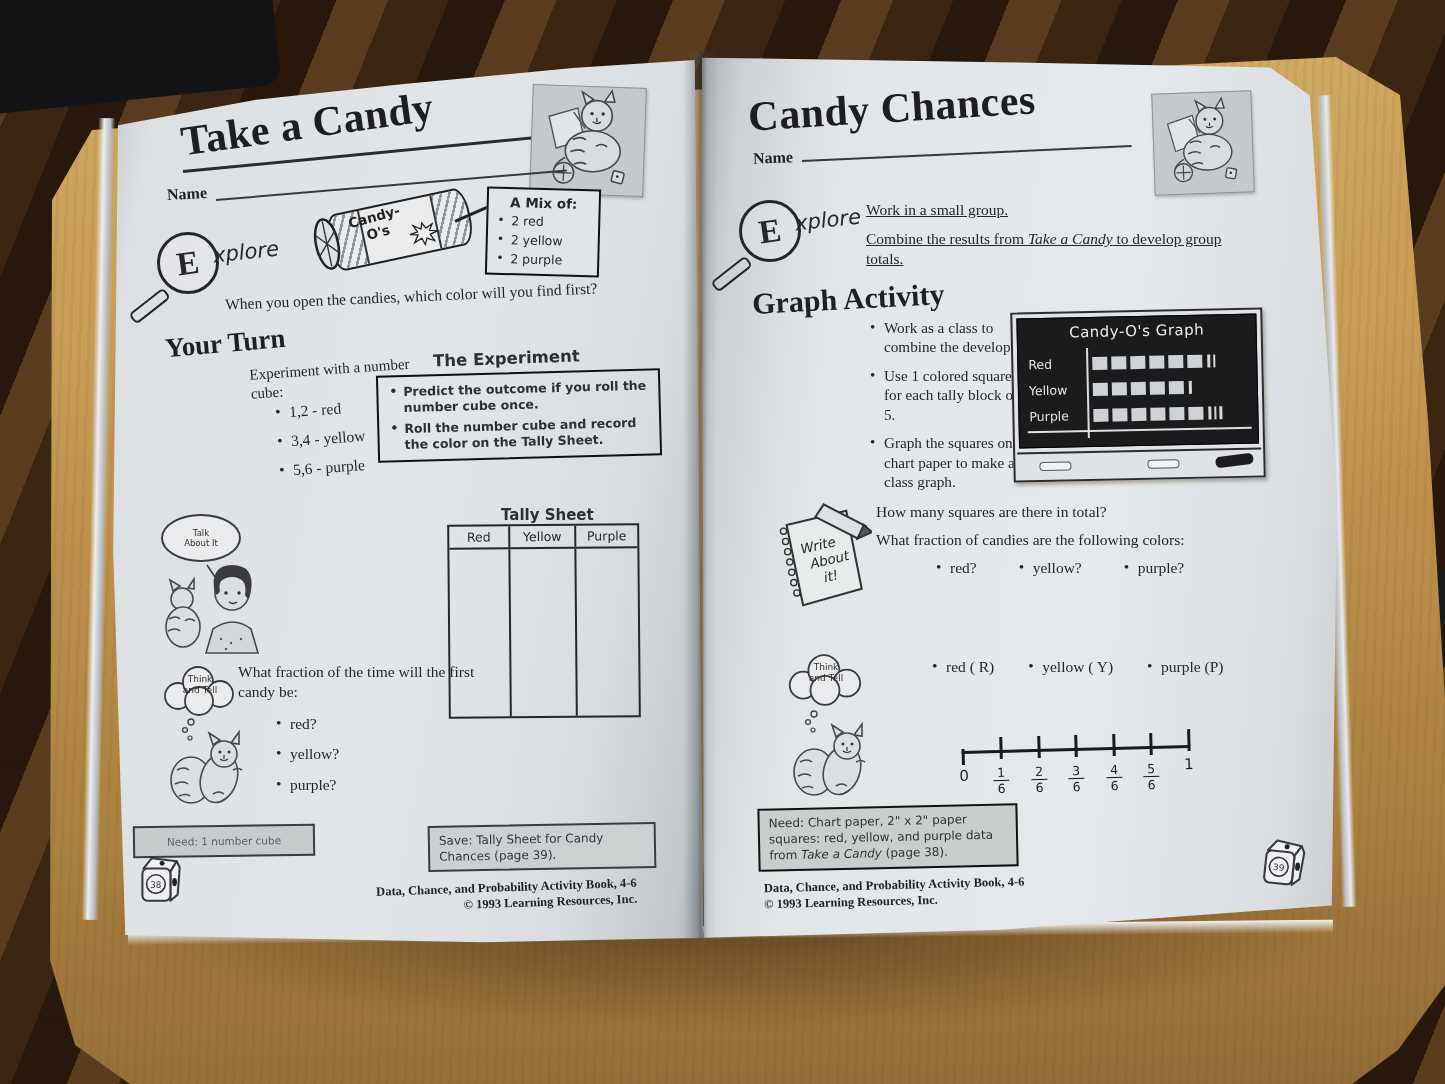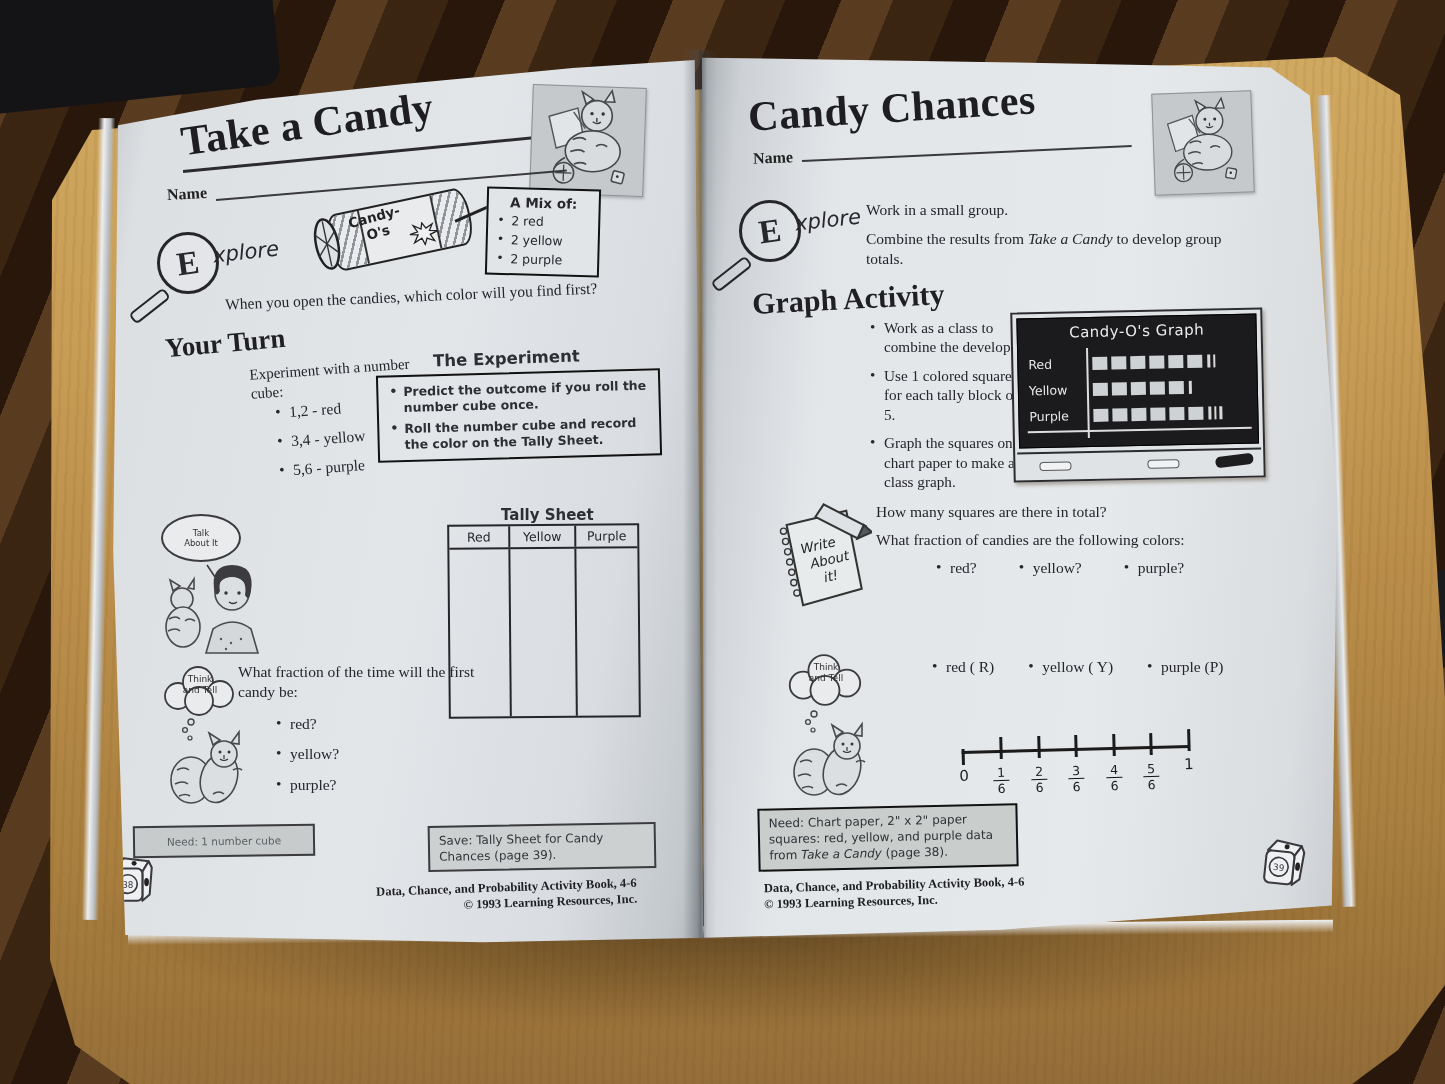--- a/index.html
+++ b/index.html
@@ -337,21 +337,21 @@
       <li style="margin-bottom:11px;">yellow?</li>
       <li>purple?</li>
     </ul>
   </div>
 
   <div class="abs gray-box hand" style="left:30px;top:773px;width:178px;height:28px;line-height:28px;
        text-align:center;font-size:10.5px;color:#5c6165;transform:rotate(-.8deg);">Need: 1 number cube</div>
   <div class="abs gray-box hand" style="left:325px;top:772px;width:206px;padding:5px 9px;font-size:12px;
        line-height:1.35;color:#32363a;transform:rotate(-1deg);background:#ccd0d0;">Save: Tally Sheet for Candy Chances (page 39).</div>
 
-  <div class="abs" style="left:4px;top:801px;">
+  <div class="abs" style="left:20px;top:801px;padding-left:12px;">
     <svg width="48" height="56" viewBox="0 0 46 54">
       <g stroke="#3a3a3e" stroke-width="2" fill="#eef0f2" stroke-linejoin="round">
         <polygon points="8,15 16,5 40,8 34,18"></polygon>
         <polygon points="34,18 40,8 43,14 41,40 34,46"></polygon>
         <rect x="7" y="15" width="27" height="31" rx="5"></rect>
       </g>
       <circle cx="20" cy="30" r="9" fill="none" stroke="#3a3a3e" stroke-width="1.6"></circle>
       <text x="20" y="33.5" font-size="8.5" text-anchor="middle" fill="#3a3a3e" font-family="DejaVu Sans">38</text>
       <ellipse cx="38" cy="28" rx="2.3" ry="4" fill="#222"></ellipse>
       <circle cx="26" cy="10" r="2.4" fill="#222"></circle>
@@ -395,21 +395,21 @@
   <span class="abs name-label" style="left:53px;top:103px;transform:rotate(-2deg);">Name</span>
   <div class="abs name-line" style="left:102px;top:114px;width:330px;transform:rotate(-2.6deg);"></div>
 
   <div class="abs explore hand" style="left:25px;top:140px;">
     <div class="lens">
       <span>E</span>
     </div>
     <div class="handle"></div>
     <span class="xplore">xplore</span>
   </div>
-  <div class="abs body-text" style="left:166px;top:154px;width:360px;">
+  <div class="abs body-text" style="left:166px;top:154px;width:360px;text-decoration:underline;">
     <div style="margin-bottom:9px;">Work in a small group.</div>
     <div><span>Combine the results from </span><i>Take a Candy</i><span> to develop group totals.</span></div>
   </div>
 
   <div class="abs h2" style="left:52px;top:236px;font-size:30px;transform:rotate(-3deg);">Graph Activity</div>
 
   <ul class="abs blist body-text" style="left:168px;top:272px;width:165px;font-size:15.2px;">
     <li style="margin-bottom:9px;">Work as a class to combine the develop.</li>
     <li style="margin-bottom:9px;">Use 1 colored square for each tally block of 5.</li>
     <li>Graph the squares on chart paper to make a class graph.</li>

